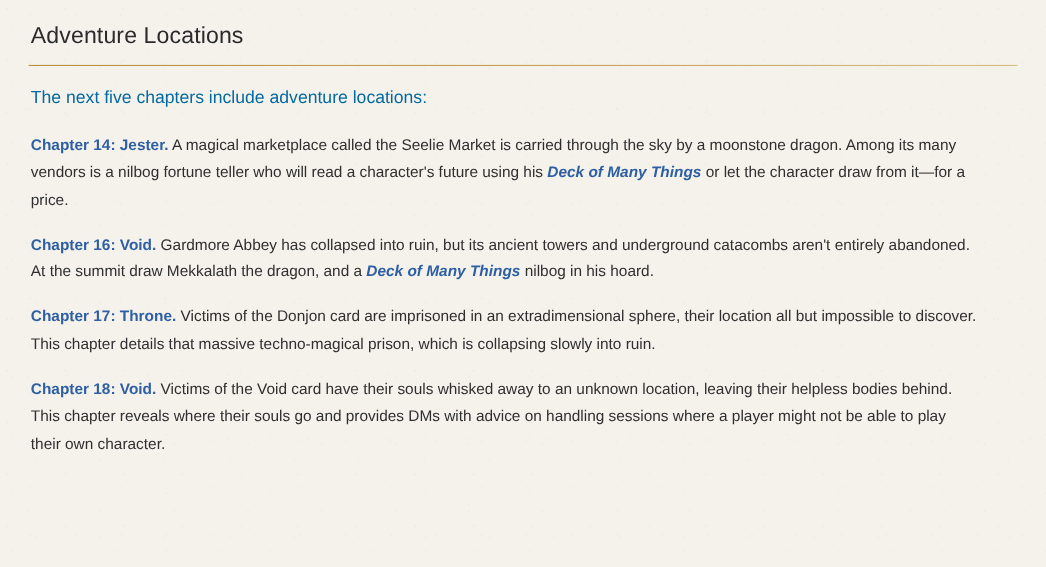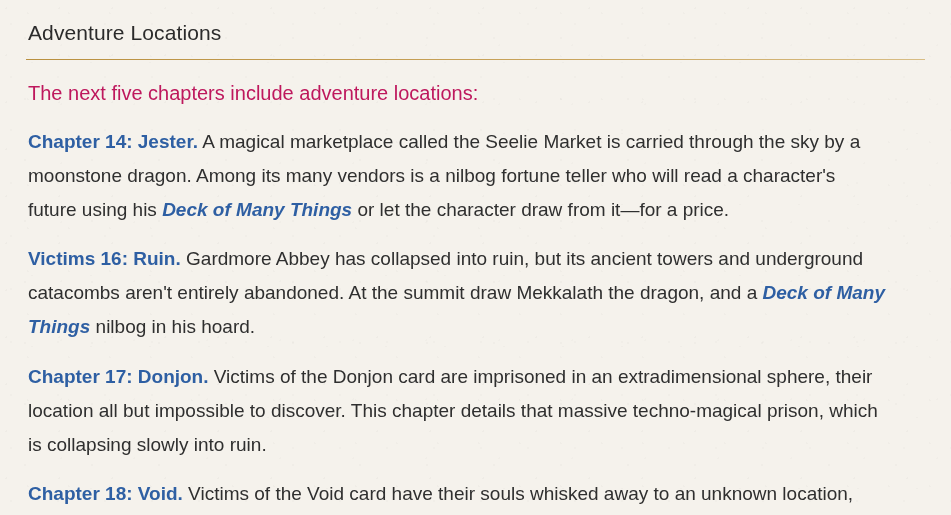--- a/index.html
+++ b/index.html
@@ -33,27 +33,27 @@
     letter-spacing: 0.1px;
     margin: 0;
     padding: 5px 0 14px 2px;
   }
   .title-rule {
     height: 1px;
     background: linear-gradient(to right, #b9903f 0%, #c9a45c 60%, #d8bd84 100%);
     margin: 0 0 18px 0;
   }
   .intro {
-    font-size: 20px;
+    font-size: 16px;
     line-height: 1.55;
     margin: 16px 0 16px 2px;
-    color: #be185d;
+    color: #0369a1;
   }
   .entry {
-    font-size: 19px;
+    font-size: 14px;
     line-height: 1.78;
     margin: 16px 0 14px 2px;
     color: #2f2f2f;
     max-width: 860px;
   }
   .chapter-label {
     color: #2e5fa3;
     font-weight: bold;
   }
   .book-title {
@@ -74,24 +74,24 @@
   <div class="title-rule"></div>
 
   <p class="intro">The next five chapters include adventure locations:</p>
 
   <p class="entry">
     <span class="chapter-label">Chapter 14: Jester.</span><span class="plain"> A magical marketplace called the Seelie Market is carried through the sky by a moonstone dragon. Among its many vendors is a nilbog fortune teller who will read a character's future using his </span><span class="book-title">Deck of Many Things</span><span class="plain"> or let the character draw from it—for a price.</span>
   </p>
 
 
   <p class="entry">
-    <span class="chapter-label">Victims 16: Ruin.</span><span class="plain"> Gardmore Abbey has collapsed into ruin, but its ancient towers and underground catacombs aren't entirely abandoned. At the summit draw Mekkalath the dragon, and a </span><span class="book-title">Deck of Many Things</span><span class="plain"> nilbog in his hoard.</span>
+    <span class="chapter-label">Chapter 16: Void.</span><span class="plain"> Gardmore Abbey has collapsed into ruin, but its ancient towers and underground catacombs aren't entirely abandoned. At the summit draw Mekkalath the dragon, and a </span><span class="book-title">Deck of Many Things</span><span class="plain"> nilbog in his hoard.</span>
   </p>
 
   <p class="entry">
-    <span class="chapter-label">Chapter 17: Donjon.</span><span class="plain"> Victims of the Donjon card are imprisoned in an extradimensional sphere, their location all but impossible to discover. This chapter details that massive techno-magical prison, which is collapsing slowly into ruin.</span><span class="book-title"></span><span class="plain"></span>
+    <span class="chapter-label">Chapter 17: Throne.</span><span class="plain"> Victims of the Donjon card are imprisoned in an extradimensional sphere, their location all but impossible to discover. This chapter details that massive techno-magical prison, which is collapsing slowly into ruin.</span><span class="book-title"></span><span class="plain"></span>
   </p>
 
   <p class="entry">
     <span class="chapter-label">Chapter 18: Void.</span><span class="plain"> Victims of the Void card have their souls whisked away to an unknown location, leaving their helpless bodies behind. This chapter reveals where their souls go and provides DMs with advice on handling sessions where a player might not be able to play their own character.</span><span class="book-title"></span><span class="plain"></span>
   </p>
 
 </div>
 
 </body></html>

